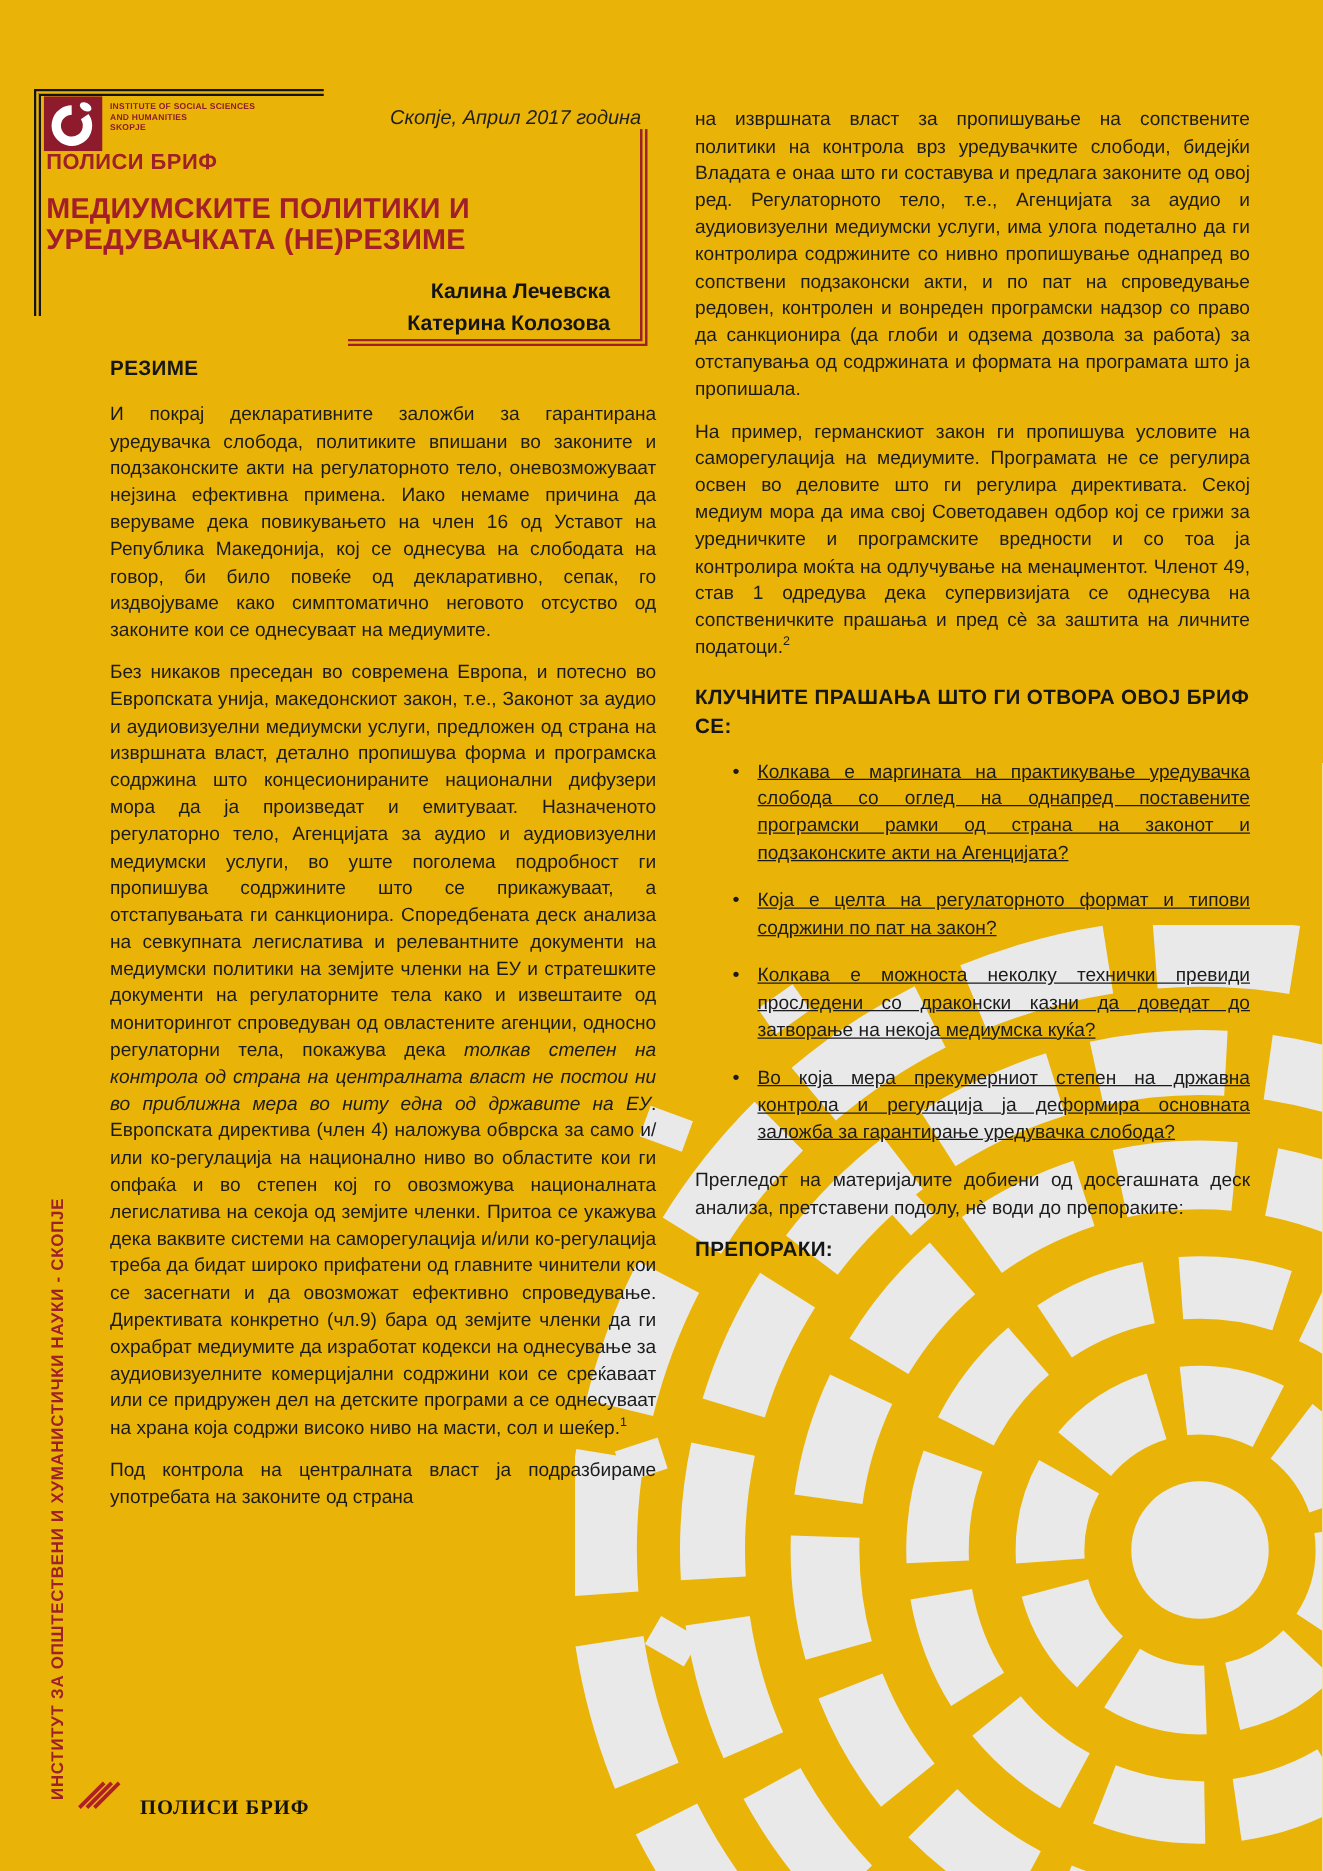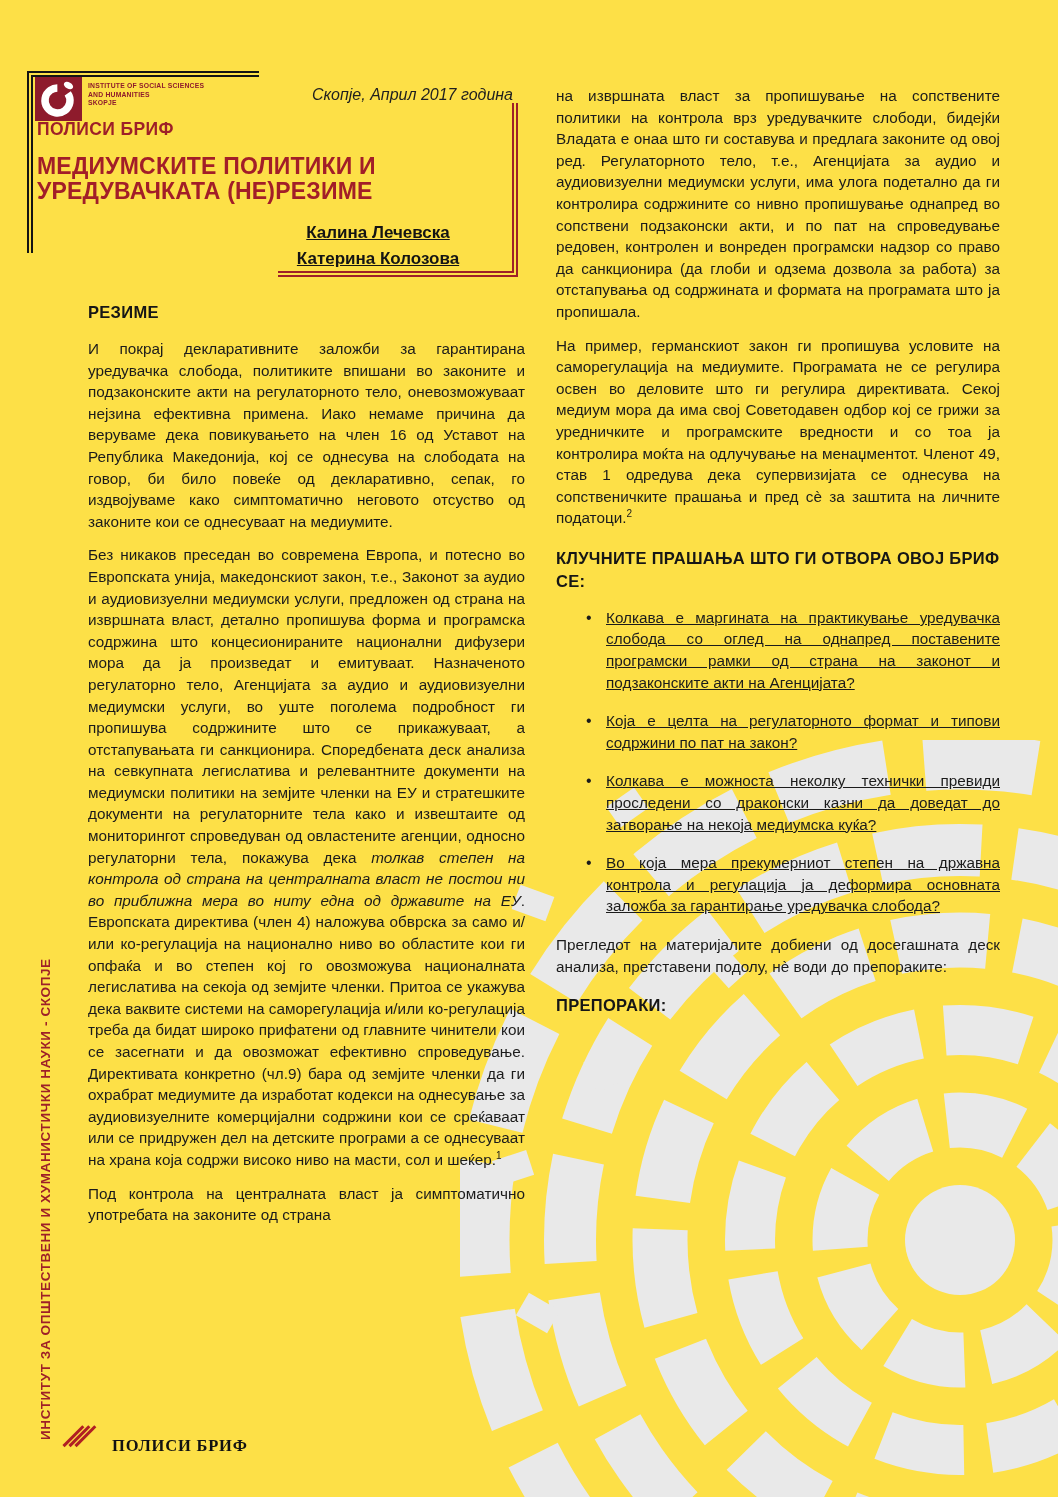--- a/index.html
+++ b/index.html
@@ -1,19 +1,19 @@
 <!DOCTYPE html>
 <html><head>
 <meta charset="utf-8">
 <style>
   html,body{margin:0;padding:0;background:#ffffff;}
   .page{
     position:relative;
     width:1058px;height:1497px;
-    background:#fde047;
+    background:#eab308;
     overflow:hidden;
     font-family:"Liberation Sans", sans-serif;
     color:#1b1b1b;
   }
   .layer{position:absolute;z-index:1;}
   
   .watermark{position:absolute;left:460px;top:740px;z-index:0;}
   
   .frame-black{
     position:absolute;left:27px;top:71px;width:226px;height:176px;
@@ -38,29 +38,29 @@
     position:absolute;left:37px;top:119px;
     font-size:17.5px;font-weight:bold;color:#9e2028;letter-spacing:.4px;
   }
   .title{
     position:absolute;left:37px;top:154px;width:470px;
     font-size:23px;line-height:24.5px;font-weight:bold;color:#a21e28;
     letter-spacing:.2px;
   }
   .authors{
     position:absolute;left:268px;top:220px;width:220px;
-    text-align:center;font-weight:bold;font-size:17px;line-height:26px;color:#141414;text-decoration:underline;
+    text-align:right;font-weight:bold;font-size:17px;line-height:26px;color:#141414;
   }
   
   .col{position:absolute;z-index:1;}
   .col-left{left:88px;top:284px;width:437px;}
   .col-right{left:556px;top:85px;width:444px;}
   .col h2{
     font-size:16.5px;font-weight:bold;color:#161616;
-    margin:17px 0 14px 0;letter-spacing:.3px;line-height:23px;
+    margin:0 0 14px 0;letter-spacing:.3px;line-height:23px;
   }
   .col p{
     margin:0 0 12px 0;
     font-size:15.3px;line-height:21.6px;
     text-align:justify;
   }
   .col p .it{font-style:italic;}
   sup{font-size:10px;line-height:0;}
   .q-head{margin-top:18px !important;}
   ul.blist{list-style:none;margin:2px 0 12px 0;padding:0;text-decoration:underline;}
@@ -151,21 +151,21 @@
 
   <div class="authors layer">
     <div>Калина Лечевска</div>
     <div>Катерина Колозова</div>
   </div>
 
   <div class="col col-left">
     <h2>РЕЗИМЕ</h2>
     <p><span>И покрај декларативните заложби за гарантирана уредувачка слобода, политиките впишани во законите и подзаконските акти на регулаторното тело, оневозможуваат нејзина ефективна примена. Иако немаме причина да веруваме дека повикувањето на член 16 од Уставот на Република Македонија, кој се однесува на слободата на говор, би било повеќе од декларативно, сепак, го издвојуваме како симптоматично неговото отсуство од законите кои се однесуваат на медиумите.</span></p>
     <p><span>Без никаков преседан во современа Европа, и потесно во Европската унија, македонскиот закон, т.е., Законот за аудио и аудиовизуелни медиумски услуги, предложен од страна на извршната власт, детално пропишува форма и програмска содржина што концесионираните национални дифузери мора да ја произведат и емитуваат. Назначеното регулаторно тело, Агенцијата за аудио и аудиовизуелни медиумски услуги, во уште поголема подробност ги пропишува содржините што се прикажуваат, а отстапувањата ги санкционира. Споредбената деск анализа на севкупната легислатива и релевантните документи на медиумски политики на земјите членки на ЕУ и стратешките документи на регулаторните тела како и извештаите од мониторингот спроведуван од овластените агенции, односно регулаторни тела, покажува дека </span><span class="it">толкав степен на контрола од страна на централната власт не постои ни во приближна мера во ниту една од државите на ЕУ</span><span>. Европската директива (член 4) наложува обврска за само и/или ко-регулација на национално ниво во областите кои ги опфаќа и во степен кој го овозможува националната легислатива на секоја од земјите членки. Притоа се укажува дека ваквите системи на саморегулација и/или ко-регулација треба да бидат широко прифатени од главните чинители кои се засегнати и да овозможат ефективно спроведување. Директивата конкретно (чл.9) бара од земјите членки да ги охрабрат медиумите да изработат кодекси на однесување за аудиовизуелните комерцијални содржини кои се среќаваат или се придружен дел на детските програми а се однесуваат на храна која содржи високо ниво на масти, сол и шеќер.</span><sup>1</sup></p>
-    <p><span>Под контрола на централната власт ја симптоматично употребата на законите од страна</span></p>
+    <p><span>Под контрола на централната власт ја подразбираме употребата на законите од страна</span></p>
   </div>
 
   <div class="col col-right">
     <p><span>на извршната власт за пропишување на сопствените политики на контрола врз уредувачките слободи, бидејќи Владата е онаа што ги составува и предлага законите од овој ред. Регулаторното тело, т.е., Агенцијата за аудио и аудиовизуелни медиумски услуги, има улога подетално да ги контролира содржините со нивно пропишување однапред во сопствени подзаконски акти, и по пат на спроведување редовен, контролен и вонреден програмски надзор со право да санкционира (да глоби и одзема дозвола за работа) за отстапувања од содржината и формата на програмата што ја пропишала.</span></p>
     <p><span>На пример, германскиот закон ги пропишува условите на саморегулација на медиумите. Програмата не се регулира освен во деловите што ги регулира директивата. Секој медиум мора да има свој Советодавен одбор кој се грижи за уредничките и програмските вредности и со тоа ја контролира моќта на одлучување на менаџментот. Членот 49, став 1 одредува дека супервизијата се однесува на сопственичките прашања и пред сè за заштита на личните податоци.</span><sup>2</sup></p>
     <h2 class="q-head">КЛУЧНИТЕ ПРАШАЊА ШТО ГИ ОТВОРА ОВОЈ БРИФ СЕ:</h2>
     <ul class="blist">
       <li>Колкава е маргината на практикување уредувачка слобода со оглед на однапред поставените програмски рамки од страна на законот и подзаконските акти на Агенцијата?</li>
       <li>Која е целта на регулаторното формат и типови содржини по пат на закон?</li>
       <li>Колкава е можноста неколку технички превиди проследени со драконски казни да доведат до затворање на некоја медиумска куќа?</li>

